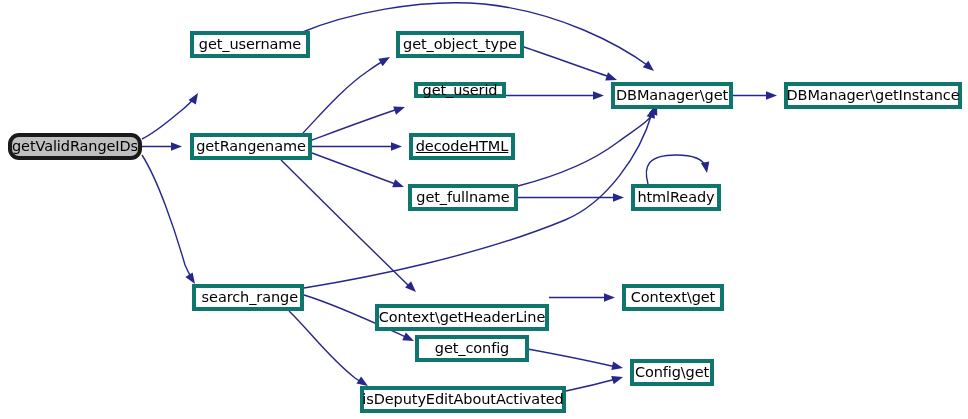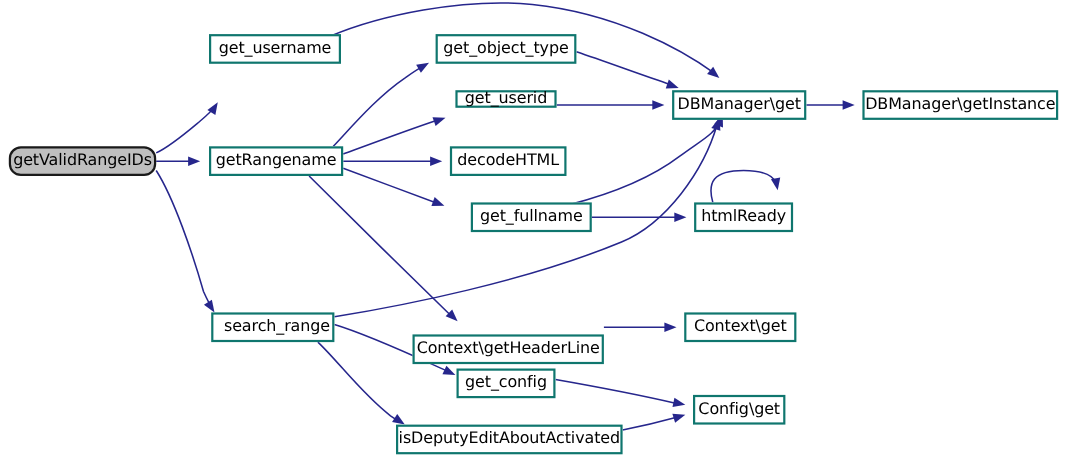--- a/index.html
+++ b/index.html
@@ -20,21 +20,21 @@
   #edge-layer {
     position: absolute;
     left: 0;
     top: 0;
     width: 968px;
     height: 419px;
   }
   .node {
     position: absolute;
     box-sizing: border-box;
-    border: 2px solid #0f766e;
+    border: 4px solid #0f766e;
     background: #ffffff;
     color: #000000;
     font-size: 14.5px;
     line-height: 1;
     display: flex;
     align-items: center;
     justify-content: center;
     white-space: nowrap;
     z-index: 2;
     letter-spacing: -0.1px;
@@ -151,30 +151,30 @@
       </div>
       <div class="node" style="left: 192px; top: 284px; width: 112px; height: 27px; justify-content: flex-end;">
         <span class="node-label">search_range</span>
       </div>
       <div class="node" style="left: 396px; top: 31px; width: 128px; height: 27px;">
         <span class="node-label">get_object_type</span>
       </div>
       <div class="node" style="left: 414px; top: 82px; width: 92px; height: 16px;">
         <span class="node-label">get_userid</span>
       </div>
-      <div class="node" style="left: 409px; top: 133px; width: 106px; height: 27px;">
+      <div class="node" style="left: 409px; top: 133px; width: 106px; height: 27px; text-decoration: underline;">
         <span class="node-label">decodeHTML</span>
       </div>
-      <div class="node" style="left: 408px; top: 184px; width: 110px; height: 27px; margin-left: 20px;">
+      <div class="node" style="left: 408px; top: 184px; width: 110px; height: 27px;">
         <span class="node-label">get_fullname</span>
       </div>
       <div class="node" style="left: 375px; top: 284px; width: 174px; height: 27px; margin-top: 20px;">
         <span class="node-label">Context\getHeaderLine</span>
       </div>
-      <div class="node" style="left: 415px; top: 335px; width: 90px; height: 27px;">
+      <div class="node" style="left: 415px; top: 335px; width: 114px; height: 27px;">
         <span class="node-label">get_config</span>
       </div>
       <div class="node" style="left: 360px; top: 386px; width: 206px; height: 27px;">
         <span class="node-label">isDeputyEditAboutActivated</span>
       </div>
       <div class="node" style="left: 611px; top: 82px; width: 122px; height: 27px;">
         <span class="node-label">DBManager\get</span>
       </div>
       <div class="node" style="left: 631px; top: 184px; width: 90px; height: 27px; text-align: right;">
         <span class="node-label">htmlReady</span>

